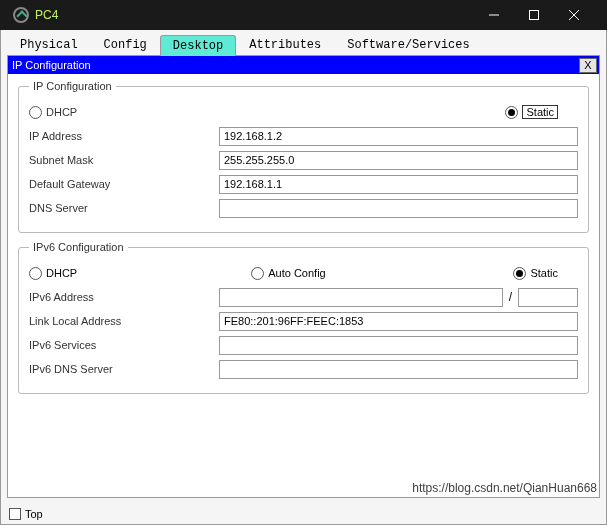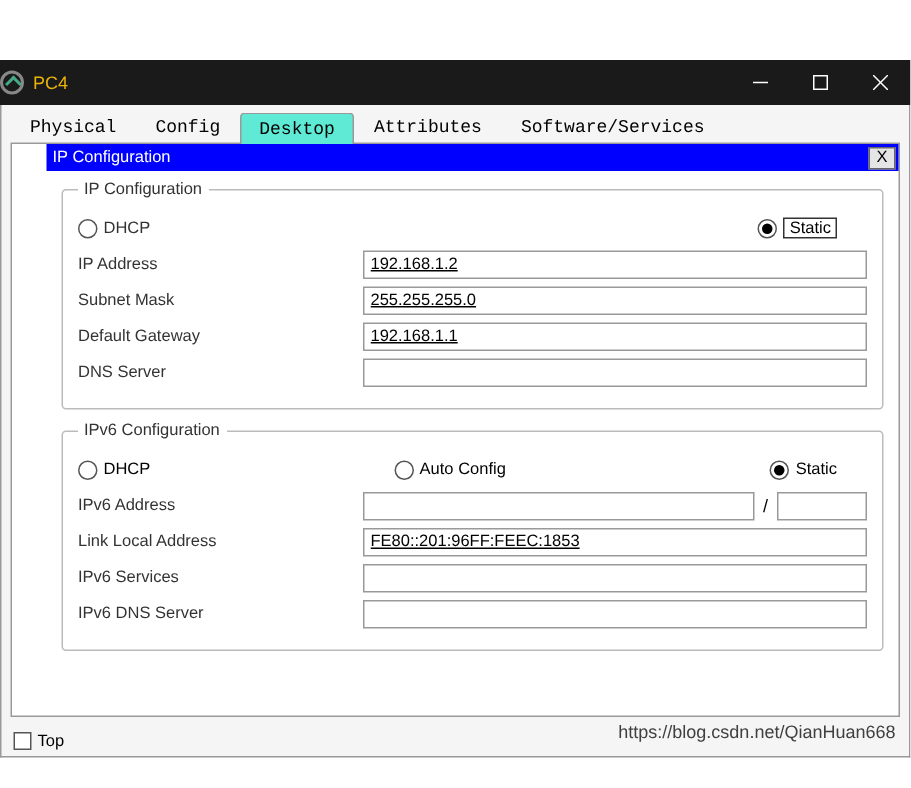--- a/index.html
+++ b/index.html
@@ -1,43 +1,43 @@
 <!DOCTYPE html>
 <html><head>
 <meta charset="utf-8">
 <style>
 * { box-sizing: border-box; margin: 0; padding: 0; }
 body { font-family: "Segoe UI", Tahoma, sans-serif; font-size: 12px; background: #fff; width: 607px; height: 525px; overflow: hidden; }
-.titlebar { background: #1a1a1a; color: #eab308; height: 30px; display: flex; align-items: center; padding: 0 0; margin-top: 40px; }
+.titlebar { background: #1a1a1a; color: #bef264; height: 30px; display: flex; align-items: center; padding: 0 13px; }
 .titlebar .icon { width: 16px; height: 16px; border: 2px solid #888; border-radius: 50%; margin-right: 6px; position: relative; }
 .titlebar .icon::after { content: ""; position: absolute; width: 6px; height: 6px; border-top: 2px solid #4a8; border-left: 2px solid #4a8; top: 3px; left: 3px; transform: rotate(45deg); }
 .titlebar .title { flex: 1; font-size: 12px; }
 .titlebar .controls { display: flex; }
 .titlebar .ctrl { width: 40px; height: 30px; display: flex; align-items: center; justify-content: center; cursor: pointer; }
 .titlebar .ctrl svg { stroke: #fff; fill: none; }
-.window-body { background: #f5f5f5; border: 1px solid #999; border-top: none; height: 435px; display: flex; flex-direction: column; }
+.window-body { background: #f5f5f5; border: 1px solid #999; border-top: none; height: 495px; display: flex; flex-direction: column; }
 .tabs { display: flex; padding: 4px 6px 0 6px; font-family: "Courier New", monospace; font-size: 12px; }
 .tab { padding: 3px 12px; border: 1px solid transparent; border-bottom: none; cursor: pointer; background: transparent; }
 .tab.active { background: #5eead4; border-color: #999; border-radius: 3px 3px 0 0; position: relative; top: 1px; }
-.panel-wrap { flex: 1; margin: 0 6px 6px 6px; border: 1px solid #999; background: #fff; display: flex; flex-direction: column; padding-left: 23px; }
+.panel-wrap { flex: 1; margin: 0 6px 6px 6px; border: 1px solid #999; background: #fff; display: flex; flex-direction: column; }
 .module-header { background: #0000ff; color: #fff; display: flex; align-items: center; height: 18px; padding: 0 2px 0 4px; font-size: 11px; }
 .module-header .htitle { flex: 1; }
 .close-x { background: #e5e5e5; color: #000; border: 1px solid #666; width: 18px; height: 15px; display: flex; align-items: center; justify-content: center; font-size: 11px; cursor: pointer; }
 .content { padding: 6px 10px; flex: 1; overflow: auto; }
 fieldset { border: 1px solid #bbb; border-radius: 3px; padding: 6px 10px 10px 10px; margin-bottom: 8px; }
 legend { padding: 0 4px; color: #333; font-size: 11px; }
 .row { display: flex; align-items: center; margin: 4px 0; min-height: 20px; justify-content: space-between; }
 .row .lbl { width: 190px; font-size: 11px; color: #333; }
 .radio-cluster { display: flex; align-items: center; gap: 4px; }
 .radio { width: 13px; height: 13px; border: 1px solid #555; border-radius: 50%; display: inline-flex; align-items: center; justify-content: center; cursor: pointer; background: #fff; }
 .radio.checked::after { content: ""; width: 7px; height: 7px; background: #000; border-radius: 50%; }
 .radio-lbl { font-size: 11px; margin-right: 20px; }
 .radio-lbl.boxed { border: 1px solid #333; padding: 0 3px; }
 input.text { border: 1px solid #999; height: 19px; padding: 1px 4px; font-size: 11px; font-family: inherit; background: #fff; }
-.field { flex: 1; text-decoration: underline; }
+.field { flex: 1; }
 .slash { margin: 0 6px; }
 .prefix { width: 60px; }
 .triple { display: flex; align-items: center; width: 100%; }
 .triple .col1 { display: flex; align-items: center; width: 130px; }
 .triple .col2 { display: flex; align-items: center; width: 170px; }
 .triple .col3 { display: flex; align-items: center; }
 .footer { padding: 4px 8px; display: flex; align-items: center; gap: 4px; font-size: 11px; }
 .checkbox { width: 12px; height: 12px; border: 1px solid #555; background: #fff; cursor: pointer; }
 .watermark { position: absolute; right: 10px; bottom: 30px; color: #404040; font-size: 12px; pointer-events: none; margin-left: 24px; }
 </style>

